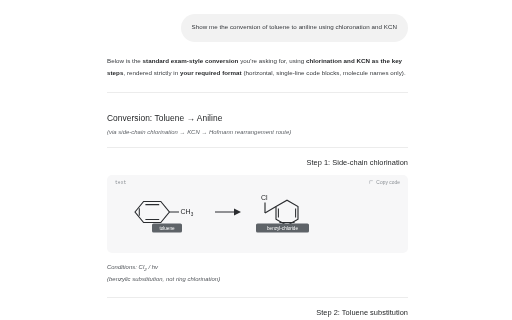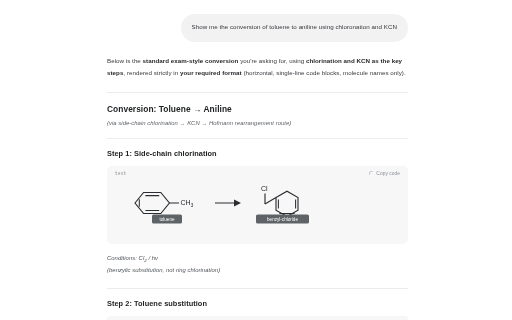--- a/index.html
+++ b/index.html
@@ -54,45 +54,46 @@
   .intro b { font-weight: 700; color: #1f2124; }
 
   .divider {
     height: 1px;
     background: #ececec;
     margin: 12px 0 0 0;
   }
 
   .conv-title {
     font-size: 8.4px;
-    font-weight: 700;
+    font-weight: 400;
     color: #1d1f21;
-    margin: 11px 0 0 0;
+    margin: 20px 0 0 0;
     letter-spacing: 0.05px;
   }
   .conv-sub {
     font-size: 5.9px;
     font-style: italic;
     color: #5d6166;
     margin: 6px 0 0 0;
     letter-spacing: 0.04px;
   }
 
   .divider2 {
     height: 1px;
     background: #ececec;
     margin: 12px 0 0 0;
   }
 
   .step-title {
     font-size: 7.4px;
-    font-weight: 700;
+    font-weight: 400;
     color: #1d1f21;
     margin: 10px 0 0 0;
     letter-spacing: 0.04px;
+    text-align: right;
   }
 
   
   .codeblock {
     margin-top: 8px;
     background: #f7f7f8;
     border-radius: 5px;
     overflow: hidden;
   }
   .code-header {

